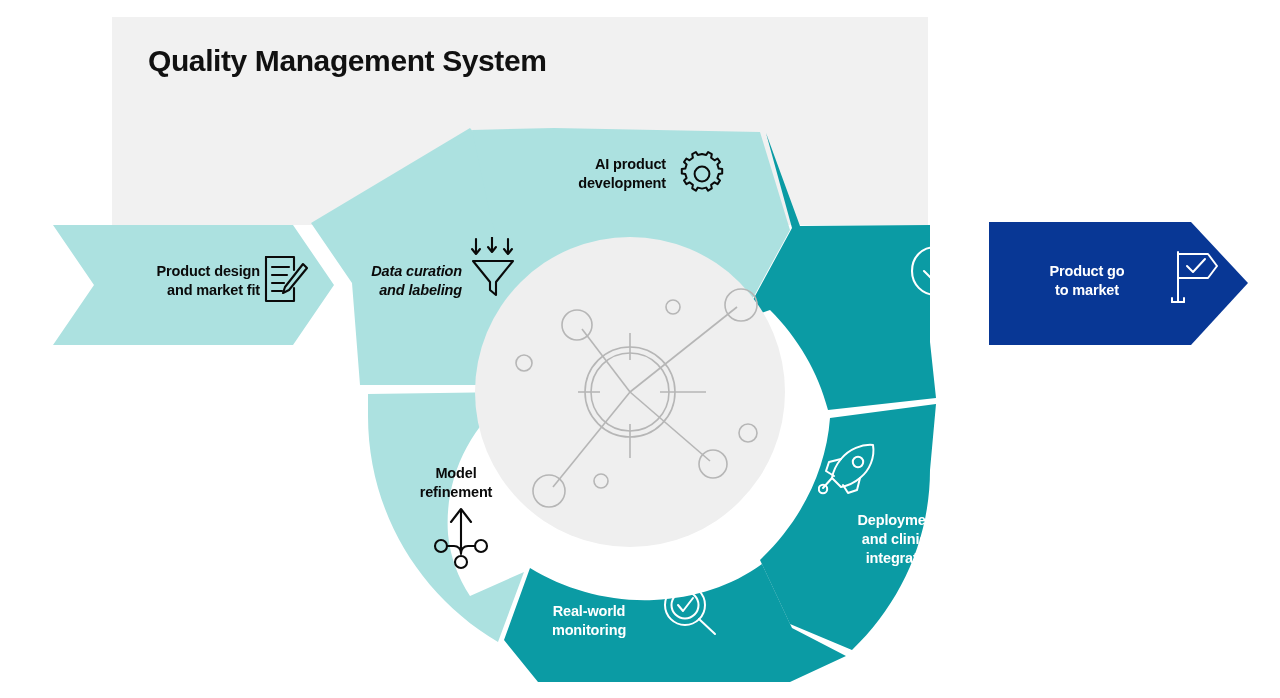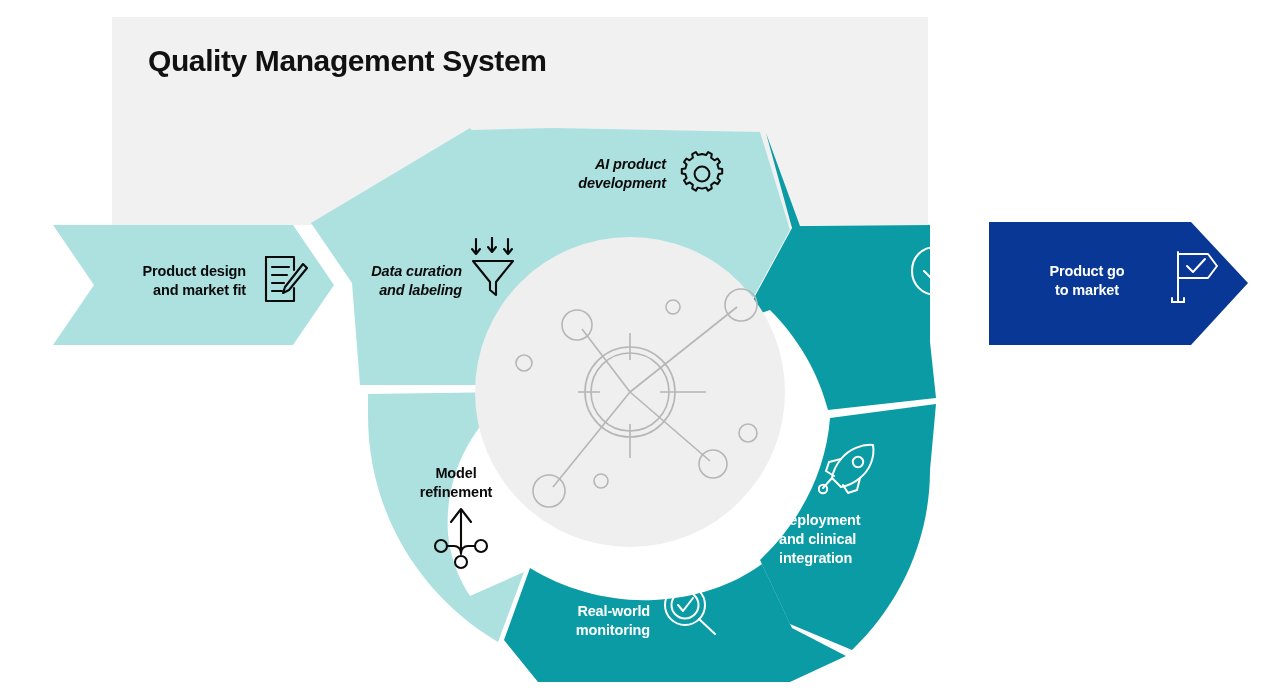--- a/index.html
+++ b/index.html
@@ -122,35 +122,35 @@
       <circle cx="713" cy="464" r="14"></circle>
       <circle cx="673" cy="307" r="7"></circle>
       <circle cx="524" cy="363" r="8"></circle>
       <circle cx="748" cy="433" r="9"></circle>
       <circle cx="601" cy="481" r="7"></circle>
     </g>
   </svg>
 
   <div class="title">Quality Management System</div>
 
-  <div class="seg-label dark right" style="left:70px; top:262px; width:176px;">Product design
+  <div class="seg-label dark right" style="left:84px; top:262px; width:176px;">Product design
 and market fit</div>
 
   <div class="seg-label dark right" style="left:330px; top:262px; width:132px;font-style:italic;">Data curation
 and labeling</div>
 
-  <div class="seg-label dark right" style="left:500px; top:155px; width:166px;font-style:italic;">AI product
+  <div class="seg-label dark right" style="left:500px; top:155px; width:166px;">AI product
 development</div>
 
 
-  <div class="seg-label light leftal" style="left:779px; top:511px; width:160px;">Deployment
+  <div class="seg-label light leftal" style="left:779px; top:511px; width:160px;text-align:right;">Deployment
 and clinical
 integration</div>
 
-  <div class="seg-label light right" style="left:528px; top:602px; width:122px;">Real-world
+  <div class="seg-label light right" style="left:528px; top:602px; width:122px;text-align:center;">Real-world
 monitoring</div>
 
   <div class="seg-label light center" style="left:1026px; top:262px; width:122px;">Product go
 to market</div>
 
   <div class="seg-label dark center" style="left:380px; top:464px; width:152px;">Model
 refinement</div>
 
   <div class="icon-holder" style="left:258px; top:252px;">
     <svg width="54" height="54" viewBox="0 0 54 54" fill="none" stroke="#0a0a0a" stroke-width="2.1" stroke-linecap="round" stroke-linejoin="round">

